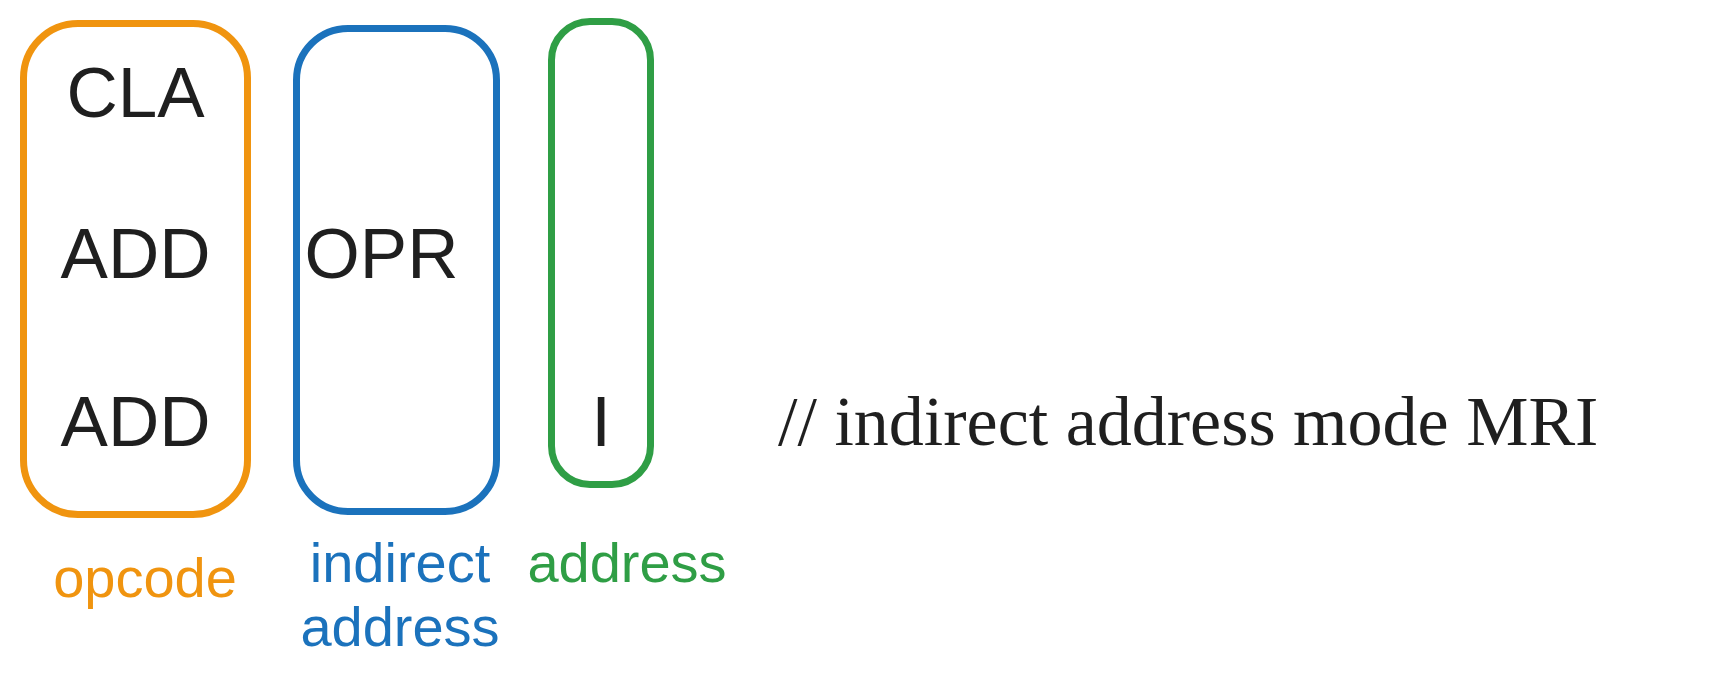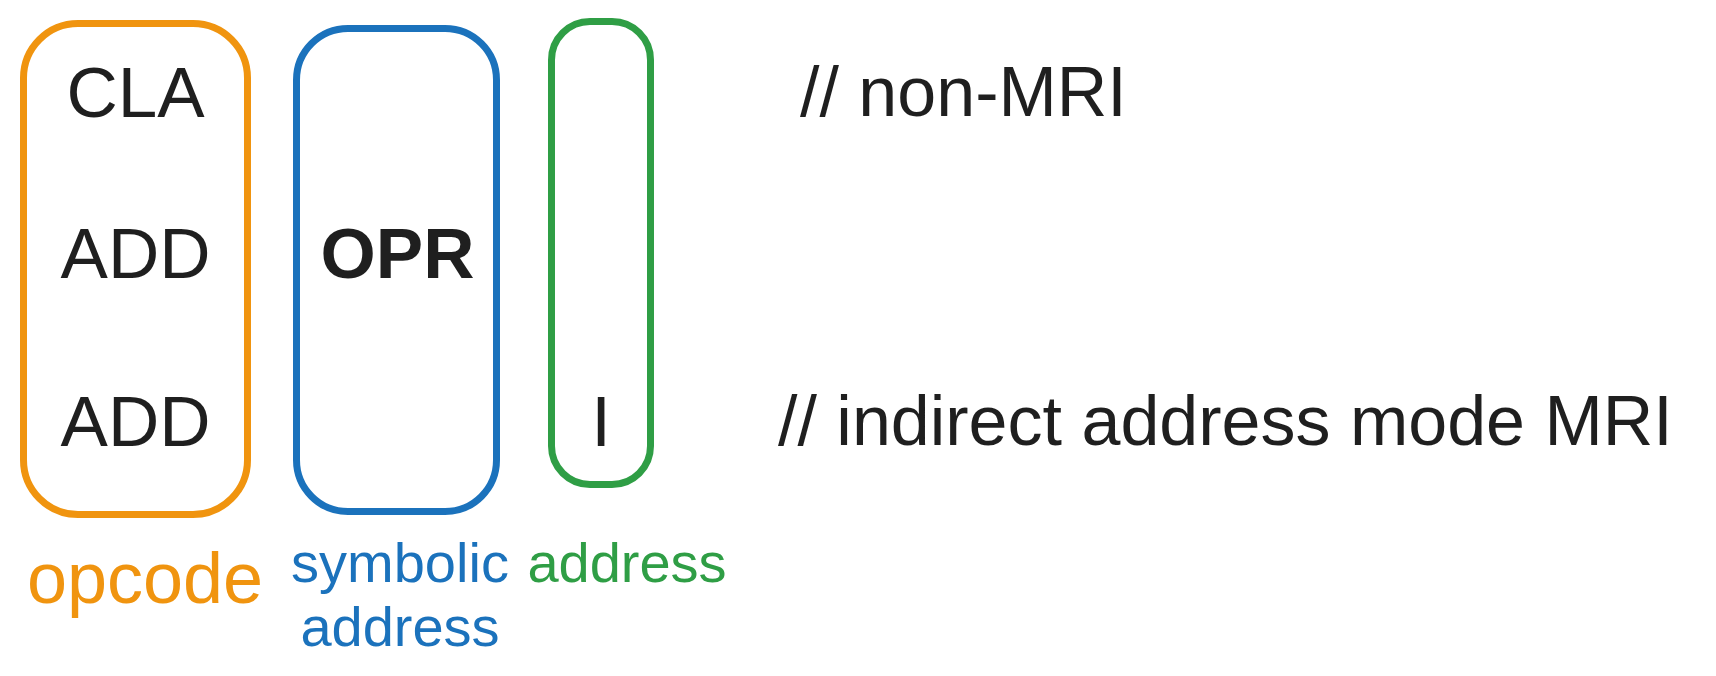--- a/index.html
+++ b/index.html
@@ -37,46 +37,46 @@
   .mn {
     position: absolute;
     color: #1F1F1F;
     font-size: 71px;
     line-height: 71px;
     text-align: center;
     white-space: nowrap;
     letter-spacing: 0px;
   }
   .col-opcode   { left: 20px;  width: 231px; }
-  .col-symbolic { left: 294px; width: 207px; font-weight: bold; }
+  .col-symbolic { left: 278px; width: 207px; }
   .col-mode     { left: 548px; width: 106px; }
   .row-1 { top: 57px; }
   .row-2 { top: 218px; }
   .row-3 { top: 386px; }
   
   .comment {
     position: absolute;
     color: #1F1F1F;
     font-size: 70px;
     line-height: 71px;
     white-space: nowrap;
   }
   .comment-1 { left: 800px; top: 57px; }
   .comment-2 { left: 786px; top: 218px; }
-  .comment-3 { left: 778px; top: 386px; }
+  .comment-3 { left: 778px; top: 386px; font-family: Liberation Serif, serif; }
   
   .legend {
     position: absolute;
     text-align: center;
     white-space: nowrap;
   }
   .legend-opcode {
     left: 20px; top: 540px; width: 250px;
     color: #F0940F;
-    font-size: 72px; line-height: 76px;
+    font-size: 56px; line-height: 76px;
   }
   .legend-symbolic {
     left: 285px; top: 531px; width: 230px;
     color: #1B72BC;
     font-size: 56px; line-height: 64px;
   }
   .legend-mode {
     left: 517px; top: 531px; width: 220px;
     color: #2F9E45;
     font-size: 56px; line-height: 64px;
@@ -85,33 +85,32 @@
 </head>
 <body>
 
 <div class="canvas">
 
   <div class="field-box box-opcode"></div>
   <div class="field-box box-symbolic"></div>
   <div class="field-box box-mode"></div>
 
   <div class="mn col-opcode row-1">CLA</div>
-  <div class="comment comment-1">// non-MRI</div>
 
   <div class="mn col-opcode row-2">ADD</div>
   <div class="mn col-symbolic row-2">OPR</div>
 
   <div class="mn col-opcode row-3">ADD</div>
   <div class="mn col-mode row-3">I</div>
   <div class="comment comment-3">// indirect address mode MRI</div>
 
   <div class="legend legend-opcode">opcode</div>
 
   <div class="legend legend-symbolic">
-    <div>symbolic</div>
+    <div>indirect</div>
     <div>address</div>
   </div>
 
   <div class="legend legend-mode">
     <div>address</div>
   </div>
 
 </div>
 
 </body></html>

